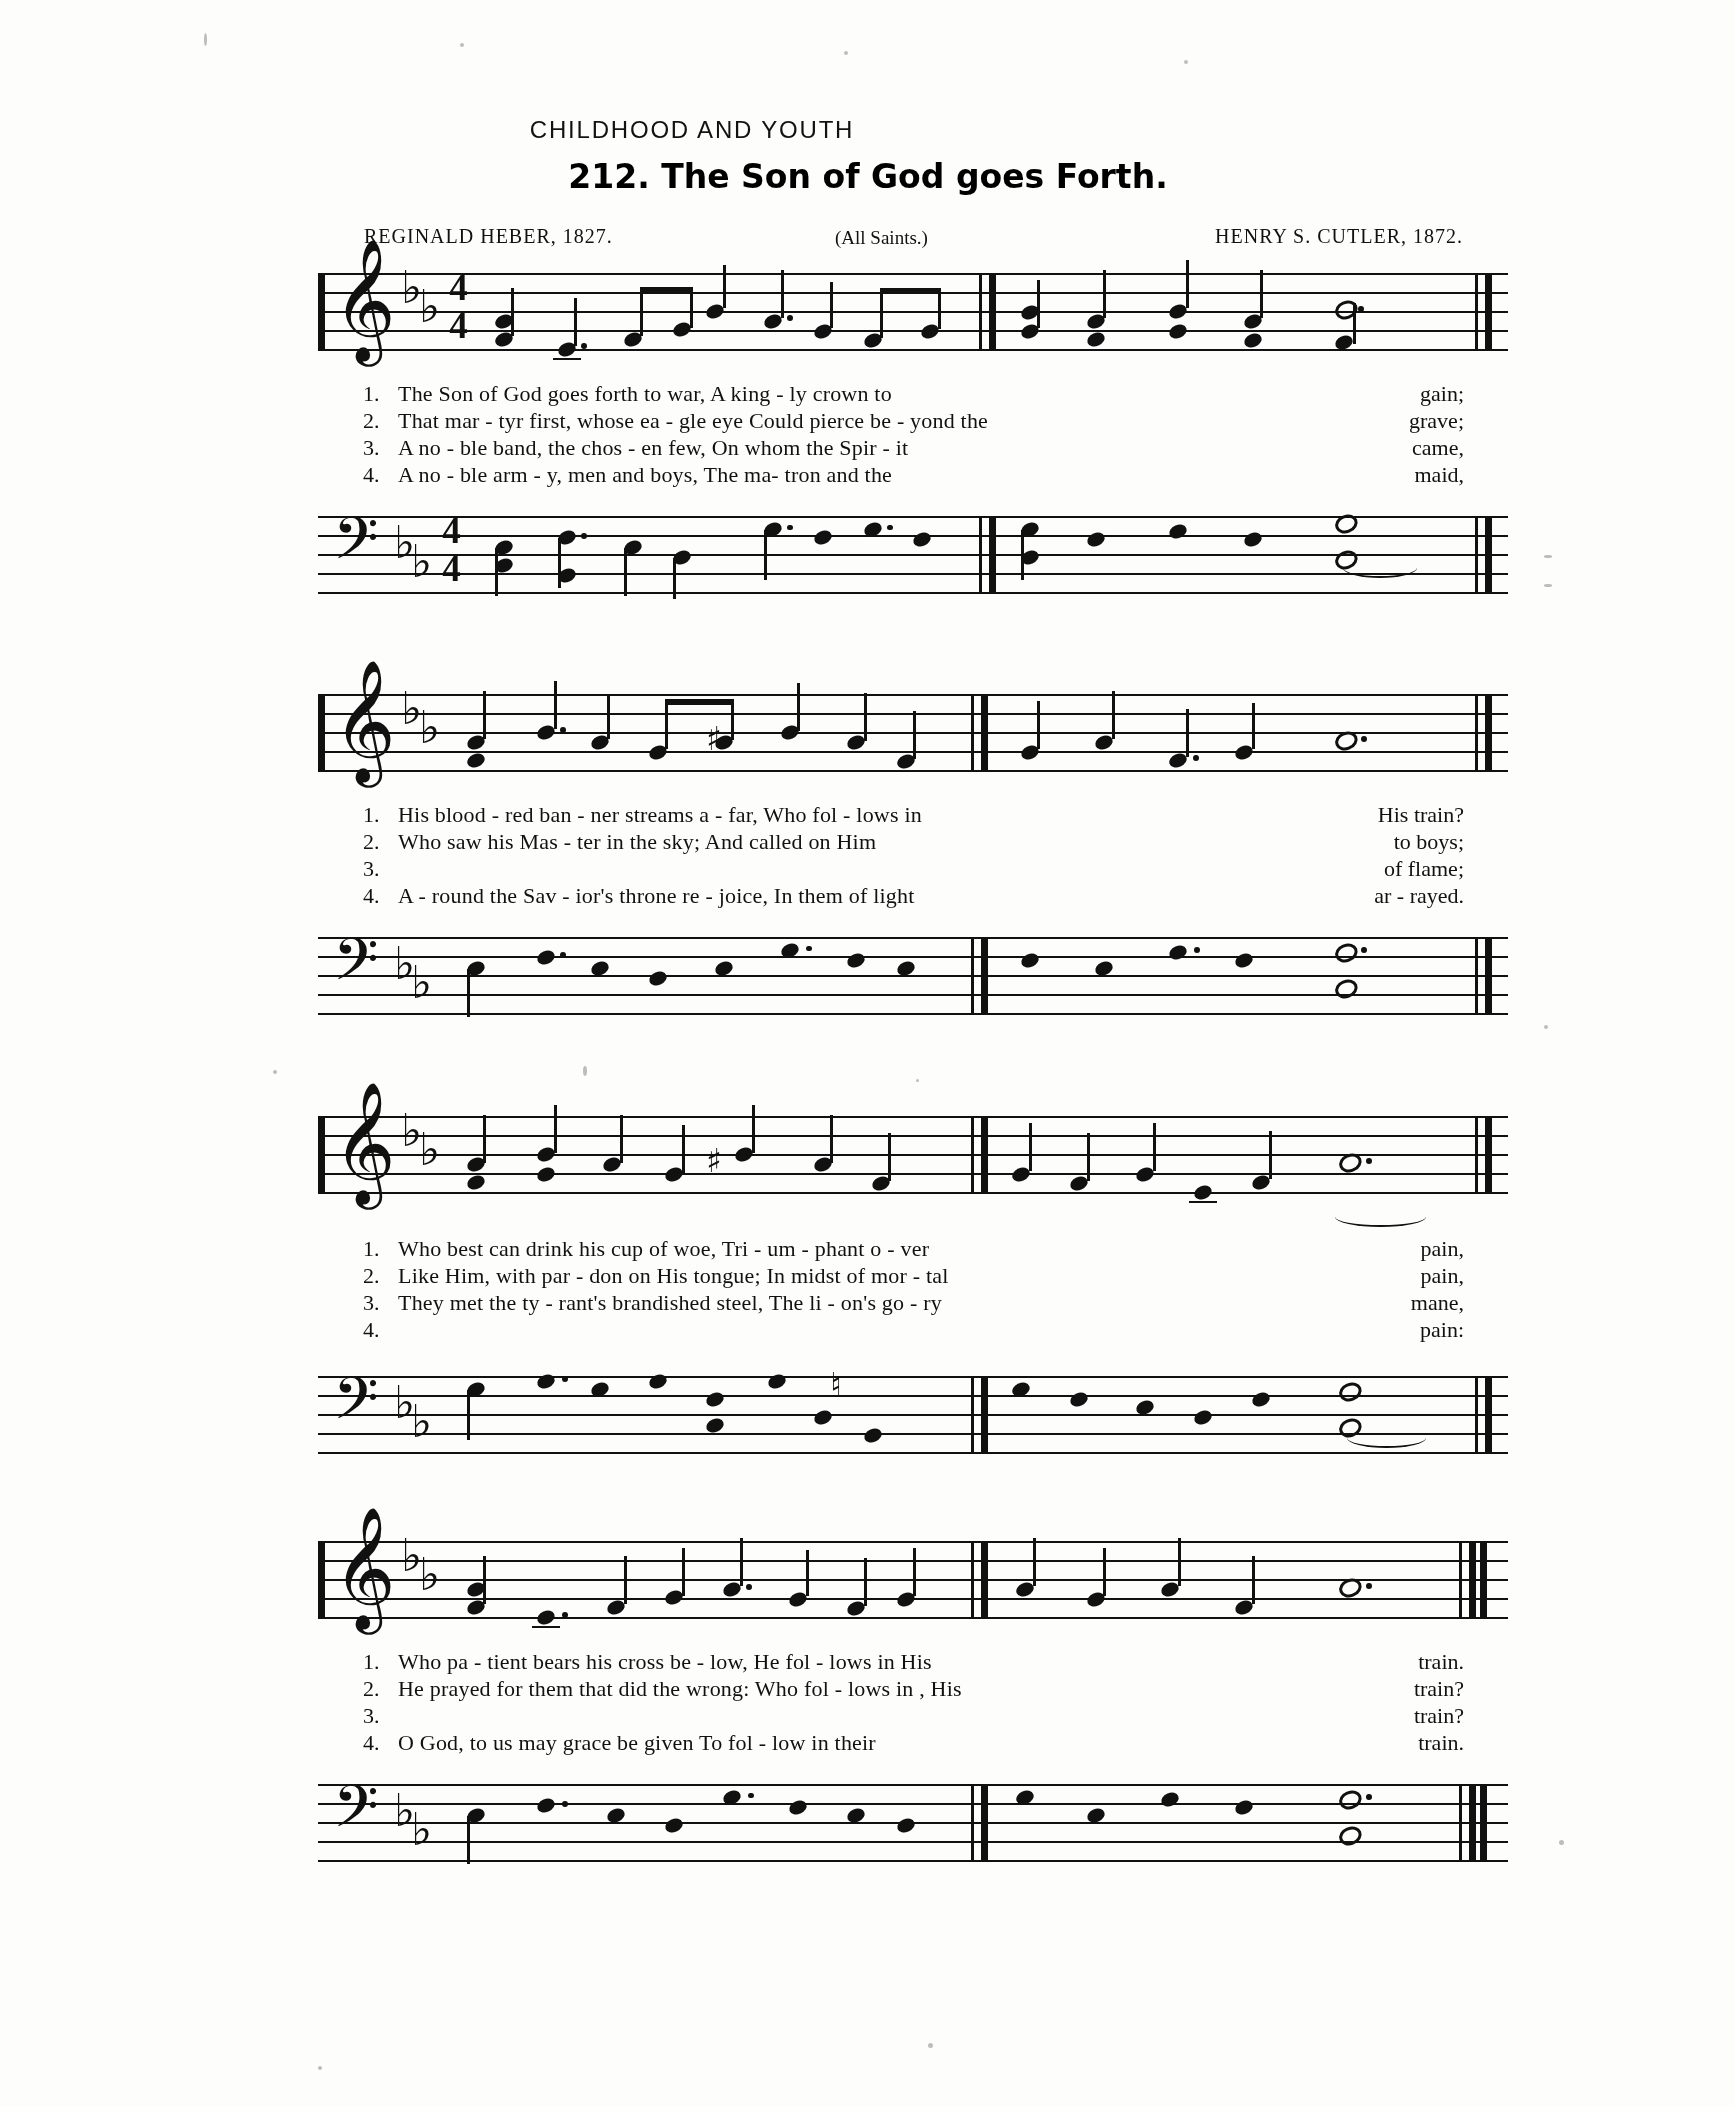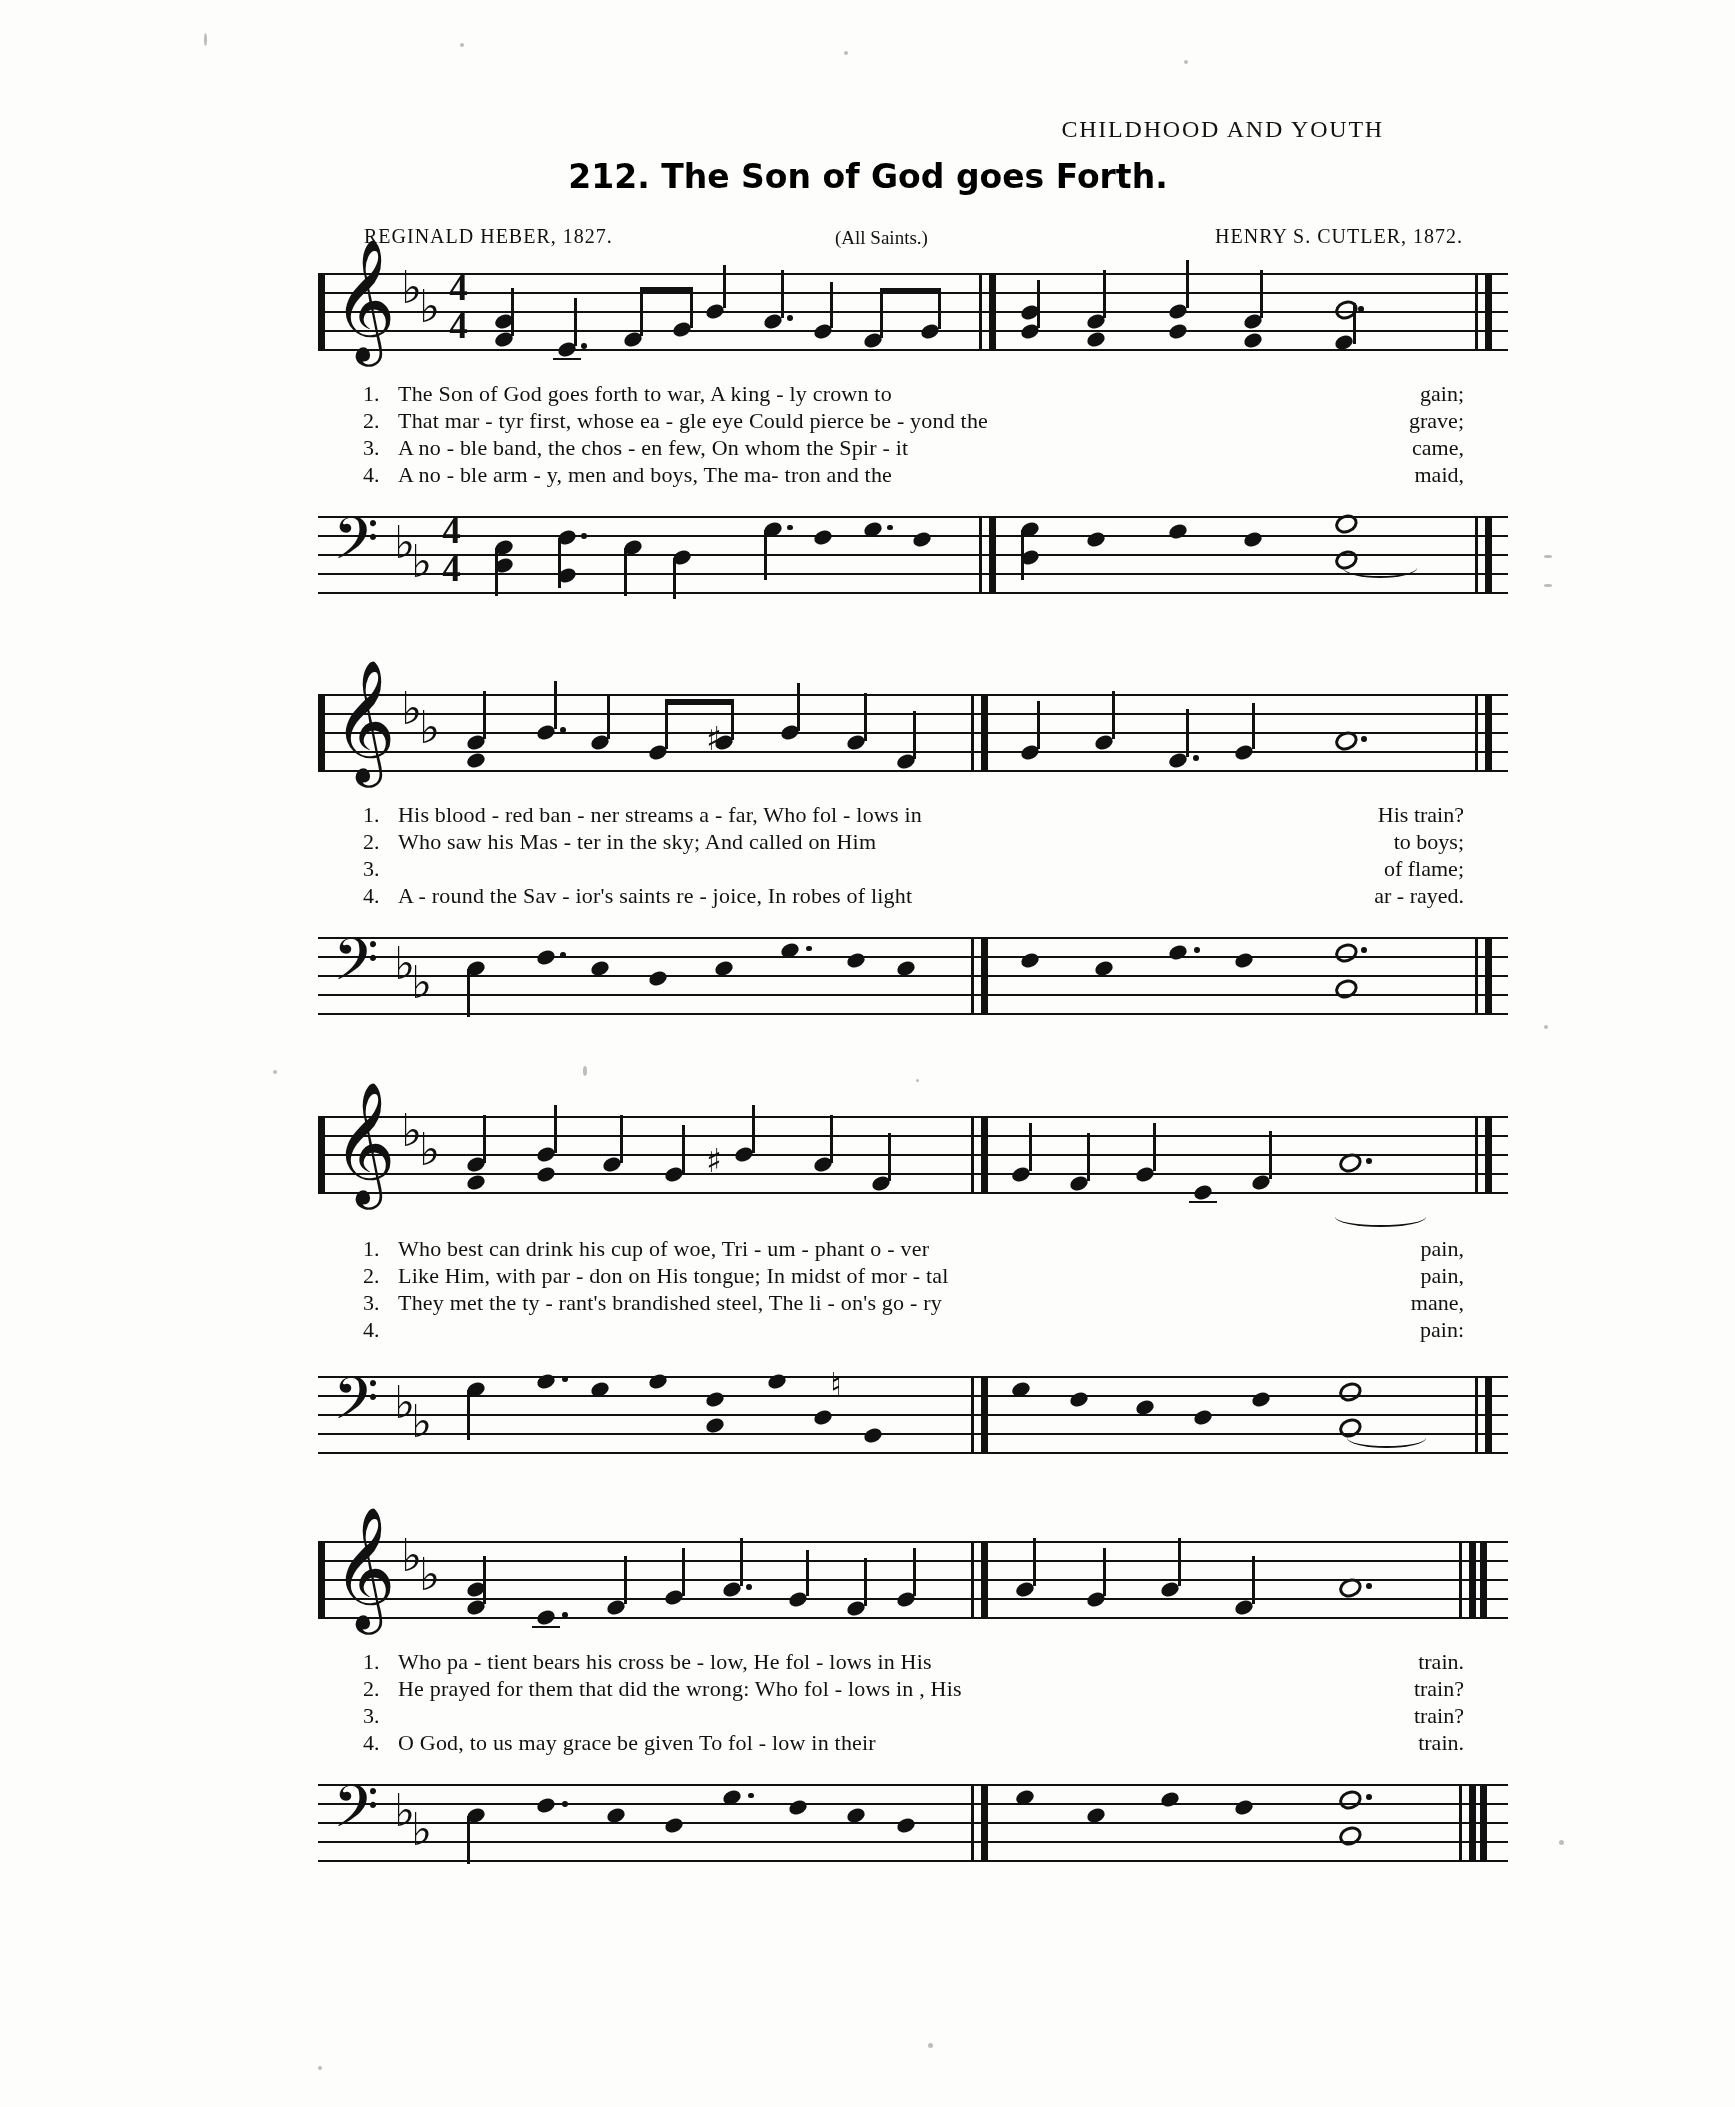--- a/index.html
+++ b/index.html
@@ -21,24 +21,24 @@
     height: 2108px;
     background: #fdfdfc;
   }
 
   
   .section-head {
     position: absolute;
     top: 116px;
     left: 0;
     width: 1384px;
-    text-align: right;
+    text-align: center;
     font-size: 24px;
     letter-spacing: 1.8px;
-    font-family: Liberation Serif, serif;
+    font-family: Liberation Sans, sans-serif;
     color: #121212;
   }
   .hymn-title {
     position: absolute;
     top: 157px;
     left: 0;
     width: 1736px;
     text-align: center;
     font-family: "DejaVu Sans", sans-serif;
     font-weight: bold;
@@ -466,21 +466,21 @@
         <span class="num">2.</span>
         <span class="txt">Who saw    his Mas - ter    in     the sky;   And called  on  Him</span>
         <span class="tail">to boys;</span>
       </div>
       <div class="lyric-line">
         <span class="num">3.</span>
         <span class="tail">of  flame;</span>
       </div>
       <div class="lyric-line">
         <span class="num">4.</span>
-        <span class="txt">A - round   the Sav - ior's saints   re - joice,  In   robes   of   light</span>
+        <span class="txt">A - round   the Sav - ior's throne   re - joice,  In   them   of   light</span>
         <span class="tail">ar - rayed.</span>
       </div>
     </div>
 
     <div class="staff" style="margin-top:145px;">
       <div class="line l0"></div>
       <div class="line l1"></div>
       <div class="line l2"></div>
       <div class="line l3"></div>
       <div class="line l4"></div>

